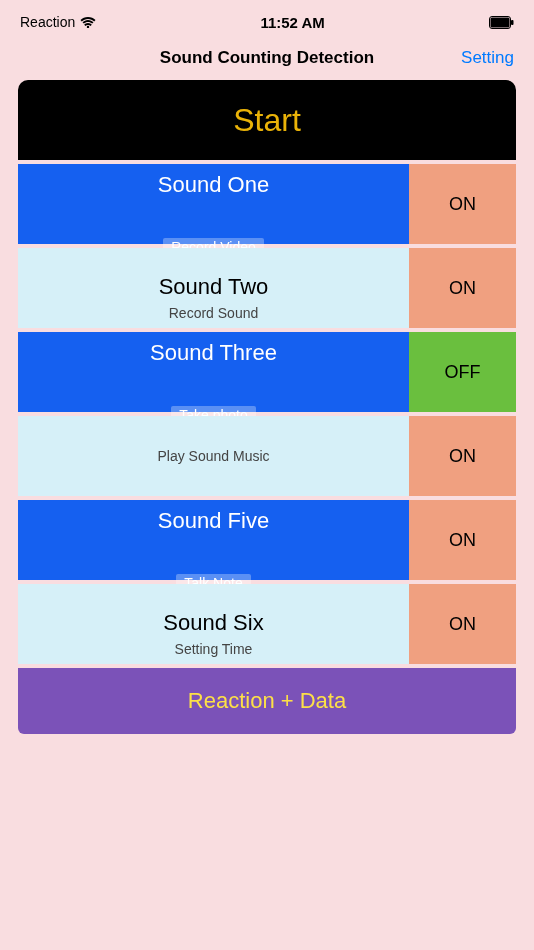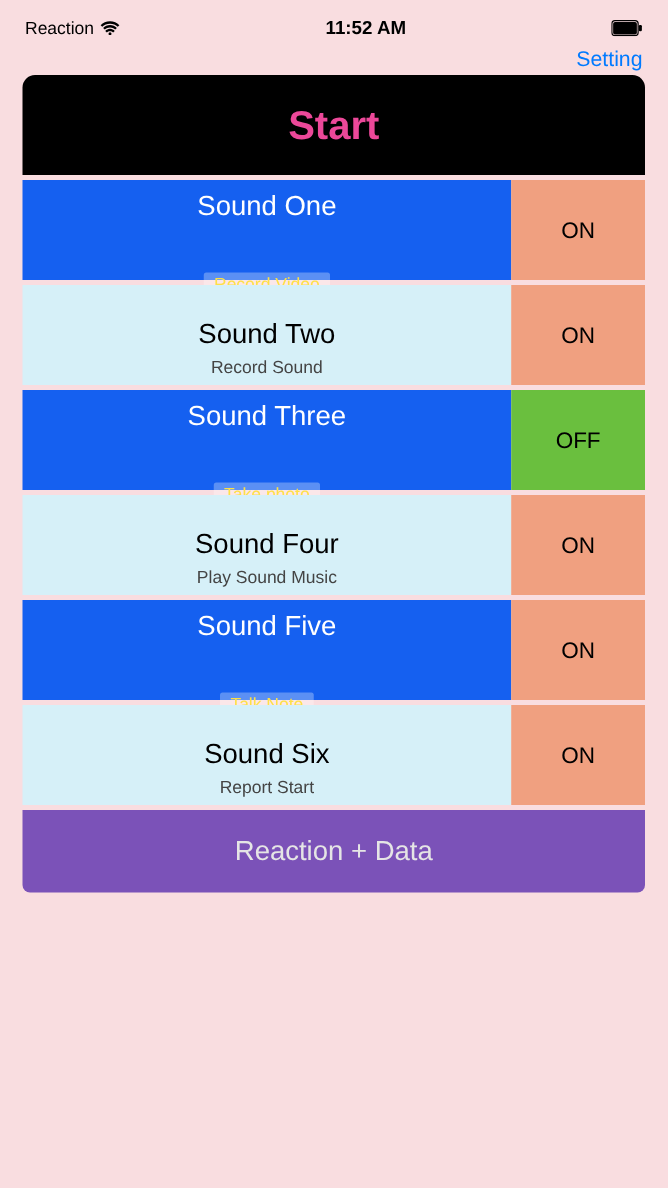--- a/index.html
+++ b/index.html
@@ -74,23 +74,23 @@
       background-color: #000;
       border-radius: 10px 10px 0 0;
       display: flex;
       align-items: center;
       justify-content: center;
       height: 80px;
       cursor: pointer;
       margin-bottom: 4px;
     }
     .start-button-label {
-      color: #ec4899;
+      color: #eab308;
       font-size: 32px;
-      font-weight: 700;
+      font-weight: 400;
     }
 
     
     .sound-rows {
       display: flex;
       flex-direction: column;
       gap: 4px;
     }
 
     .sound-row {
@@ -124,21 +124,21 @@
     .sound-subtitle {
       font-size: 14px;
       color: #000;
       background-color: #1560f0;
       padding: 1px 8px;
       border-radius: 2px;
       color: #fff;
     }
     .sound-info.active .sound-subtitle {
       background-color: rgba(255,255,255,0.3);
-      color: #fde047;
+      color: #ffffff;
       margin-top: 36px;
     }
     .sound-info:not(.active) .sound-subtitle {
       background-color: transparent;
       color: #444;
     }
 
     .sound-toggle {
       width: 107px;
       display: flex;
@@ -159,21 +159,21 @@
       background-color: #7b52b8;
       margin-top: 4px;
       height: 66px;
       display: flex;
       align-items: center;
       justify-content: center;
       border-radius: 0 0 6px 6px;
       cursor: pointer;
     }
     .reaction-label {
-      color: #e5e5e5;
+      color: #fde047;
       font-size: 22px;
       font-weight: 400;
     }
   </style>
 </head>
 <body>
 
 <div class="status-bar">
   <div class="status-carrier">
     <span>Reaction</span>
@@ -188,20 +188,21 @@
   <div class="status-battery">
     <svg width="25" height="13" viewBox="0 0 25 13">
       <rect x="0.5" y="0.5" width="21" height="12" rx="2.5" ry="2.5" fill="none" stroke="black" stroke-width="1"></rect>
       <rect x="22" y="4" width="2.5" height="5" rx="1" fill="black"></rect>
       <rect x="1.5" y="1.5" width="19" height="10" rx="1.5" fill="black"></rect>
     </svg>
   </div>
 </div>
 
 <div class="header">
+  <span class="header-title">Sound Counting Detection</span>
   <span class="header-setting">Setting</span>
 </div>
 
 <div class="main-container">
 
   <div class="start-button">
     <span class="start-button-label">Start</span>
   </div>
 
   <div class="sound-rows" id="sound-rows-container">
@@ -221,36 +222,35 @@
     </div>
       <div class="sound-row">
       <div class="sound-info active">
         <span class="sound-name">Sound Three</span>
         <span class="sound-subtitle">Take photo</span>
       </div>
       <div class="sound-toggle off">OFF</div>
     </div>
       <div class="sound-row">
       <div class="sound-info">
-        <span class="sound-name">Sound Four</span>
         <span class="sound-subtitle">Play Sound Music</span>
       </div>
       <div class="sound-toggle">ON</div>
     </div>
       <div class="sound-row">
       <div class="sound-info active">
         <span class="sound-name">Sound Five</span>
         <span class="sound-subtitle">Talk Note</span>
       </div>
       <div class="sound-toggle">ON</div>
     </div>
       <div class="sound-row">
       <div class="sound-info">
         <span class="sound-name">Sound Six</span>
-        <span class="sound-subtitle">Report Start</span>
+        <span class="sound-subtitle">Setting Time</span>
       </div>
       <div class="sound-toggle">ON</div>
     </div>
     </div>
 
   <div class="reaction-button">
     <span class="reaction-label">Reaction + Data</span>
   </div>
 
 </div>

